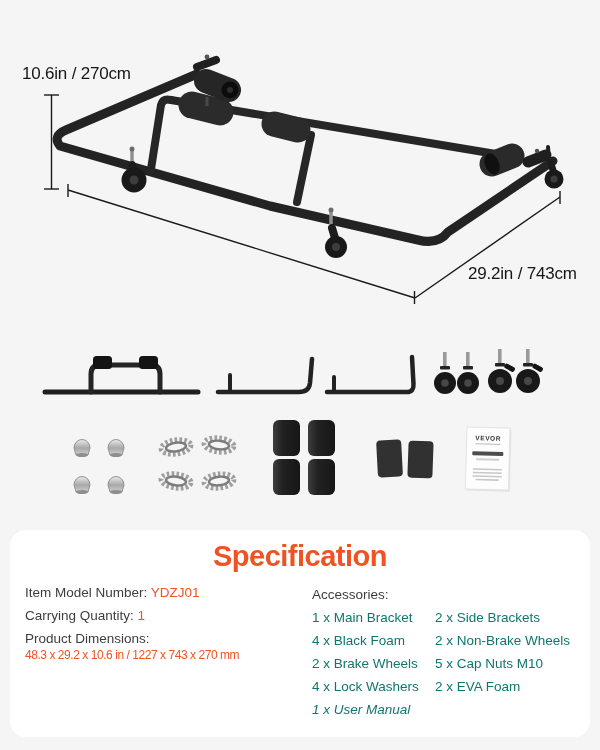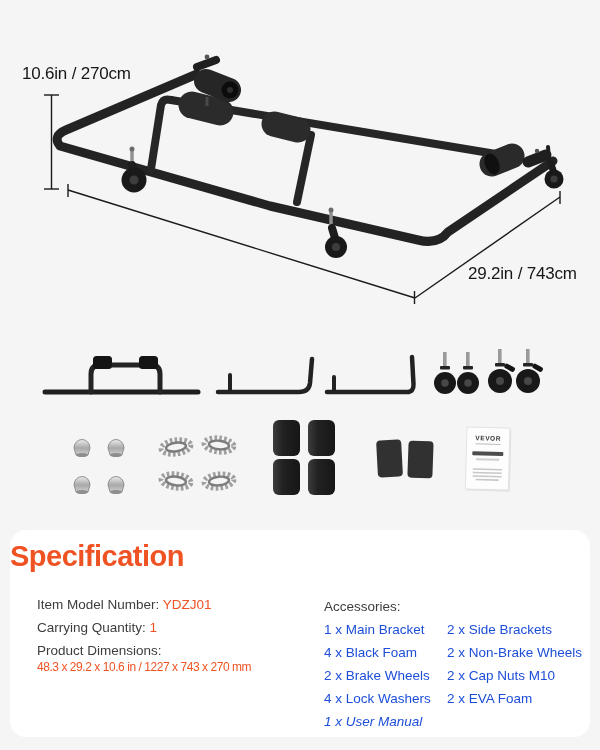--- a/index.html
+++ b/index.html
@@ -7,28 +7,28 @@
        font-family:"Liberation Sans","DejaVu Sans",sans-serif;}
   .stage{position:relative;width:600px;height:750px;background:#F5F5F6;}
   .art{position:absolute;left:0;top:0;}
   .dim-label{position:absolute;font-size:17px;font-weight:500;color:#161616;
              letter-spacing:-0.2px;white-space:nowrap;}
   #dim-height{left:22px;top:64px;}
   #dim-length{left:152px;top:254px;}
   #dim-width{left:468px;top:264px;}
   .panel{position:absolute;left:10px;top:530px;width:580px;height:207px;
          background:#FFFFFF;border-radius:16px;}
-  .panel h2{margin:0;padding-top:10px;text-align:left;font-size:29px;
+  .panel h2{margin:0;padding-top:10px;text-align:center;font-size:29px;
             font-weight:700;color:#EF5323;letter-spacing:-0.5px;}
-  .spec-row{position:absolute;font-size:13.5px;line-height:16px;white-space:nowrap;margin:12px;}
+  .spec-row{position:absolute;font-size:13.5px;line-height:16px;white-space:nowrap;margin:0;}
   .lbl{color:#3D3D3D;}
   .val{color:#EF5323;}
   .dims-val{font-size:12px;letter-spacing:-0.45px;}
-  .acc-item{position:absolute;font-size:13.5px;line-height:16px;color:#1d4ed8;
-            white-space:nowrap;margin:12px;}
+  .acc-item{position:absolute;font-size:13.5px;line-height:16px;color:#0f766e;
+            white-space:nowrap;margin:0;}
 </style>
 </head>
 <body>
 
 <div class="stage">
 
   <svg class="art" width="600" height="522" viewBox="0 0 600 522">
     <defs>
       <linearGradient id="gSilver" x1="0" y1="0" x2="0" y2="1">
         <stop offset="0" stop-color="#ECECEC"></stop>
@@ -240,16 +240,16 @@
     <p class="spec-row" style="left:302px;top:57px;">
       <span class="lbl">Accessories:</span>
     </p>
     <p class="acc-item" style="left:302px;top:80px;">1 x Main Bracket</p>
     <p class="acc-item" style="left:302px;top:103px;">4 x Black Foam</p>
     <p class="acc-item" style="left:302px;top:126px;">2 x Brake Wheels</p>
     <p class="acc-item" style="left:302px;top:149px;">4 x Lock Washers</p>
     <p class="acc-item" style="left:302px;top:172px;font-style:italic;">1 x User Manual</p>
     <p class="acc-item" style="left:425px;top:80px;">2 x Side Brackets</p>
     <p class="acc-item" style="left:425px;top:103px;">2 x Non-Brake Wheels</p>
-    <p class="acc-item" style="left:425px;top:126px;">2 x Cap Nuts M10</p>
+    <p class="acc-item" style="left:425px;top:126px;">5 x Cap Nuts M10</p>
     <p class="acc-item" style="left:425px;top:149px;">2 x EVA Foam</p>
   </section>
 </div>
 
 </body></html>

